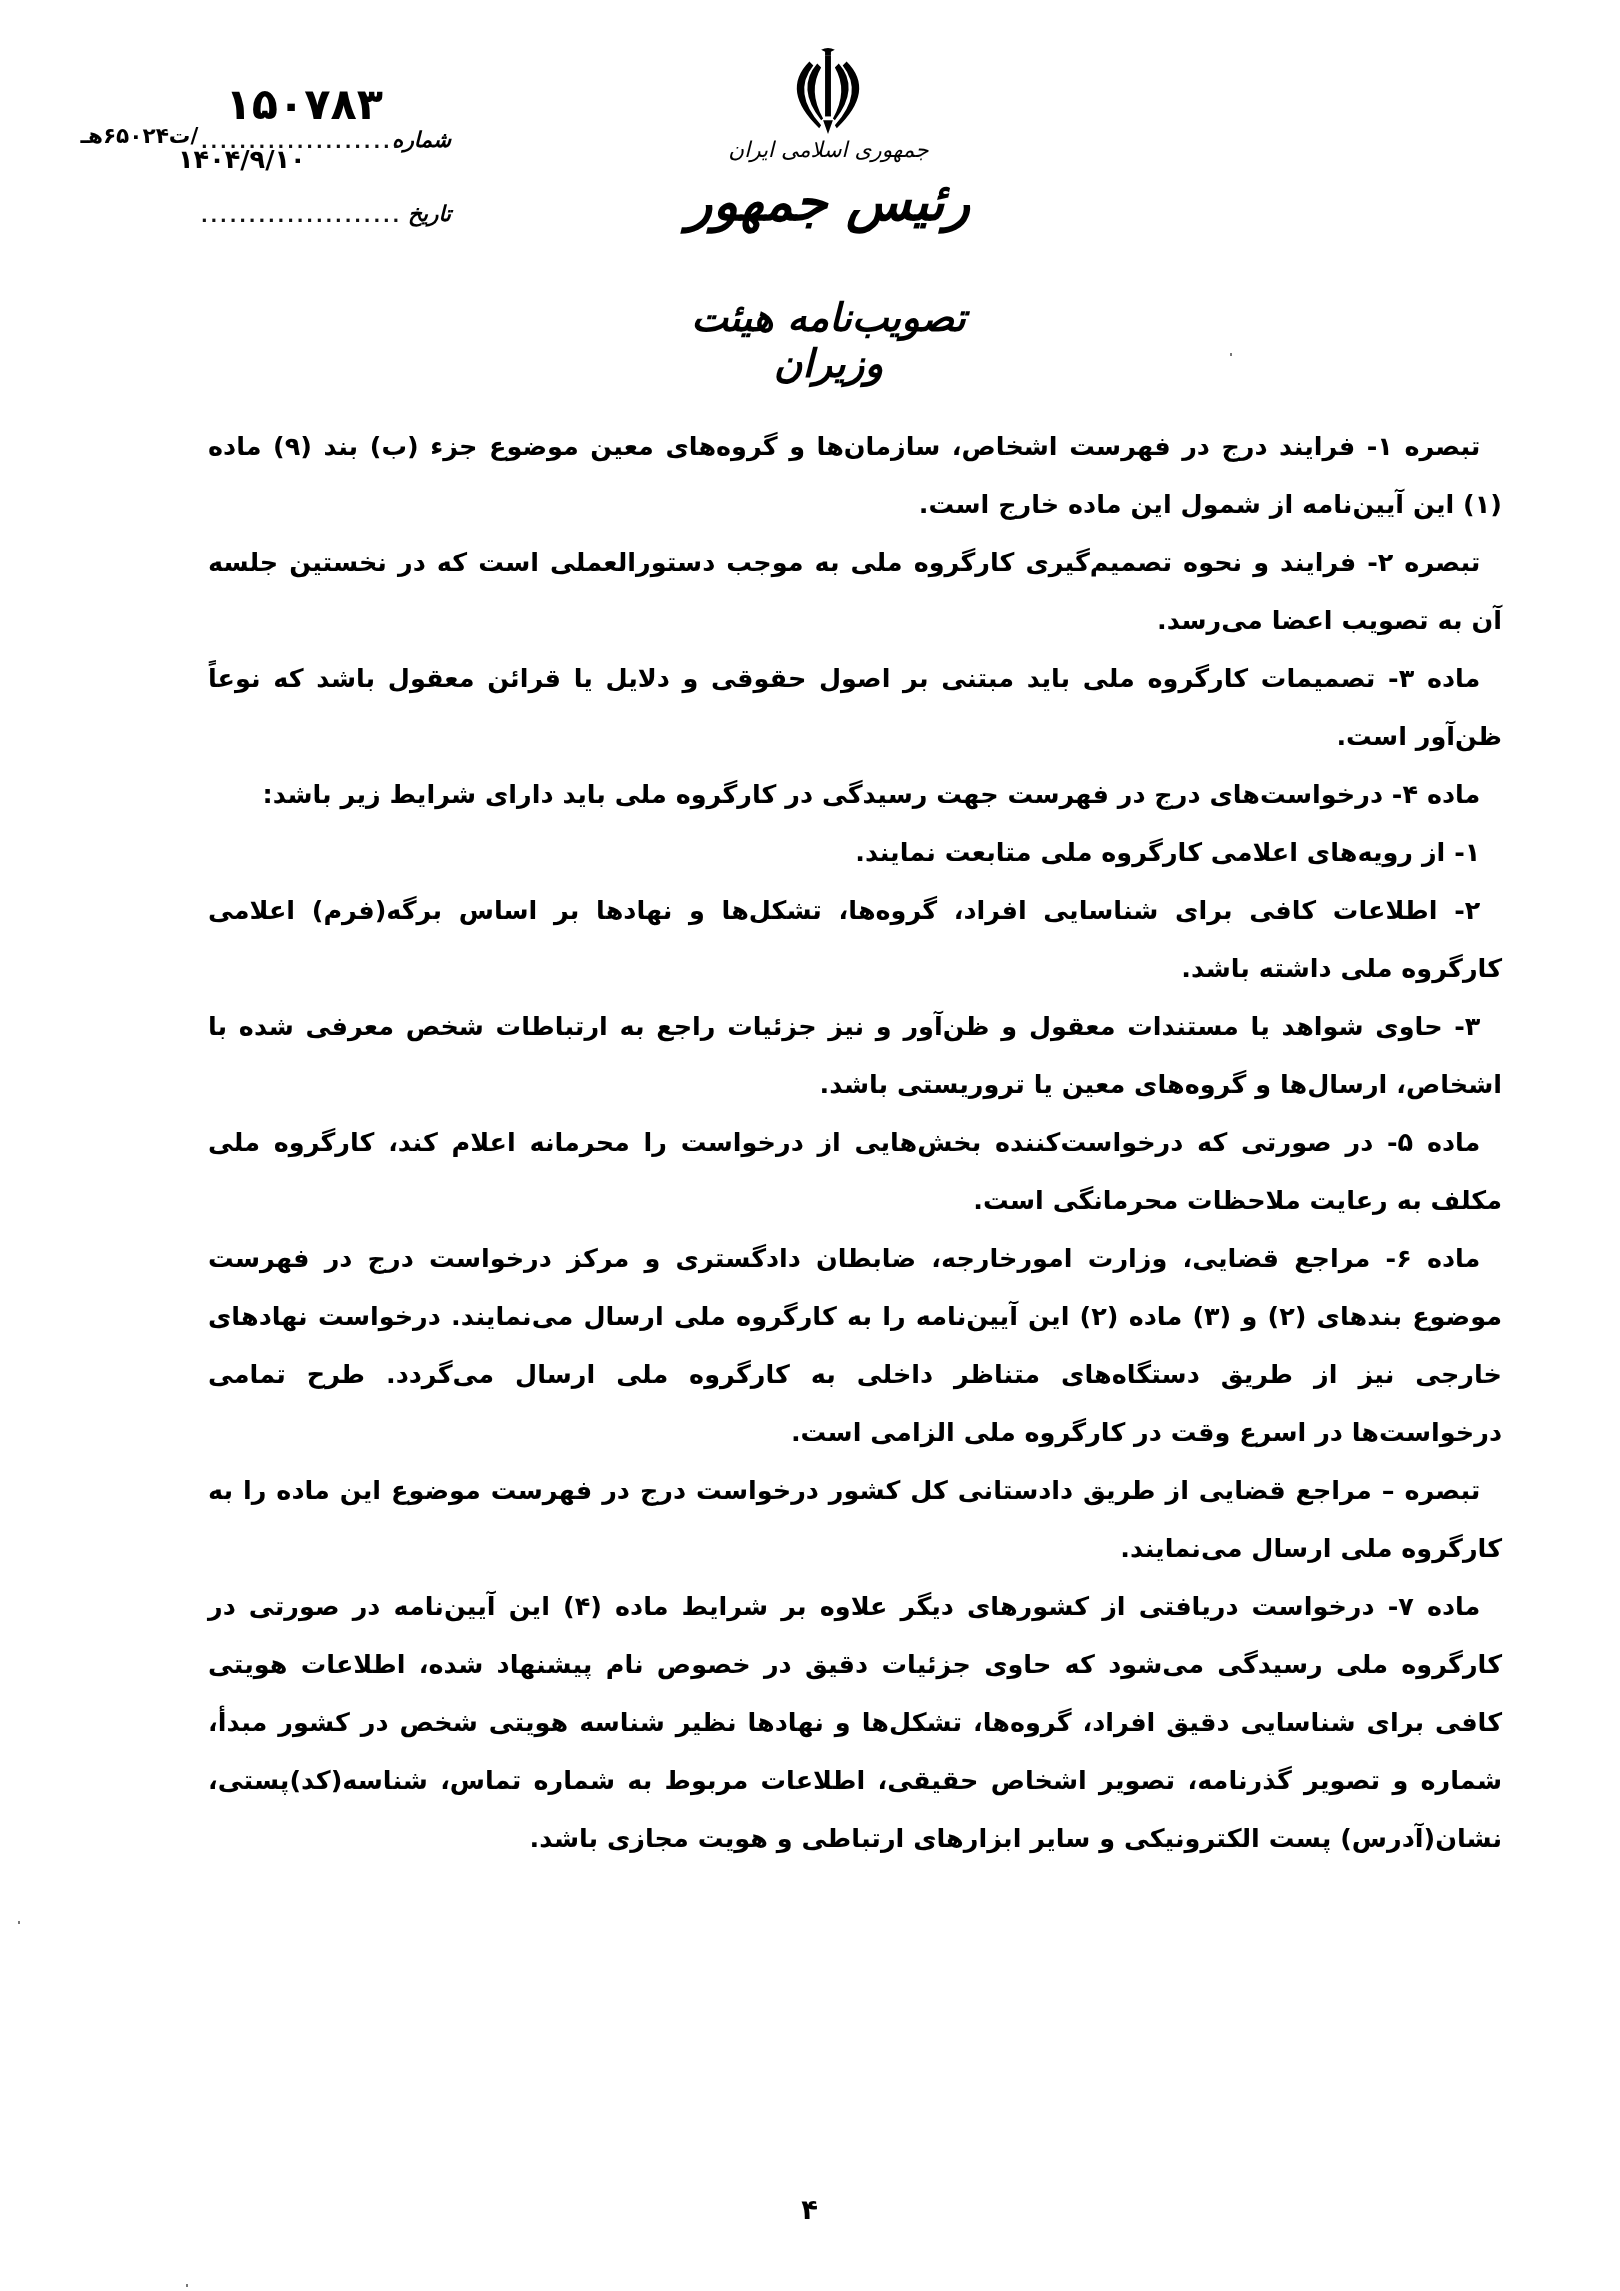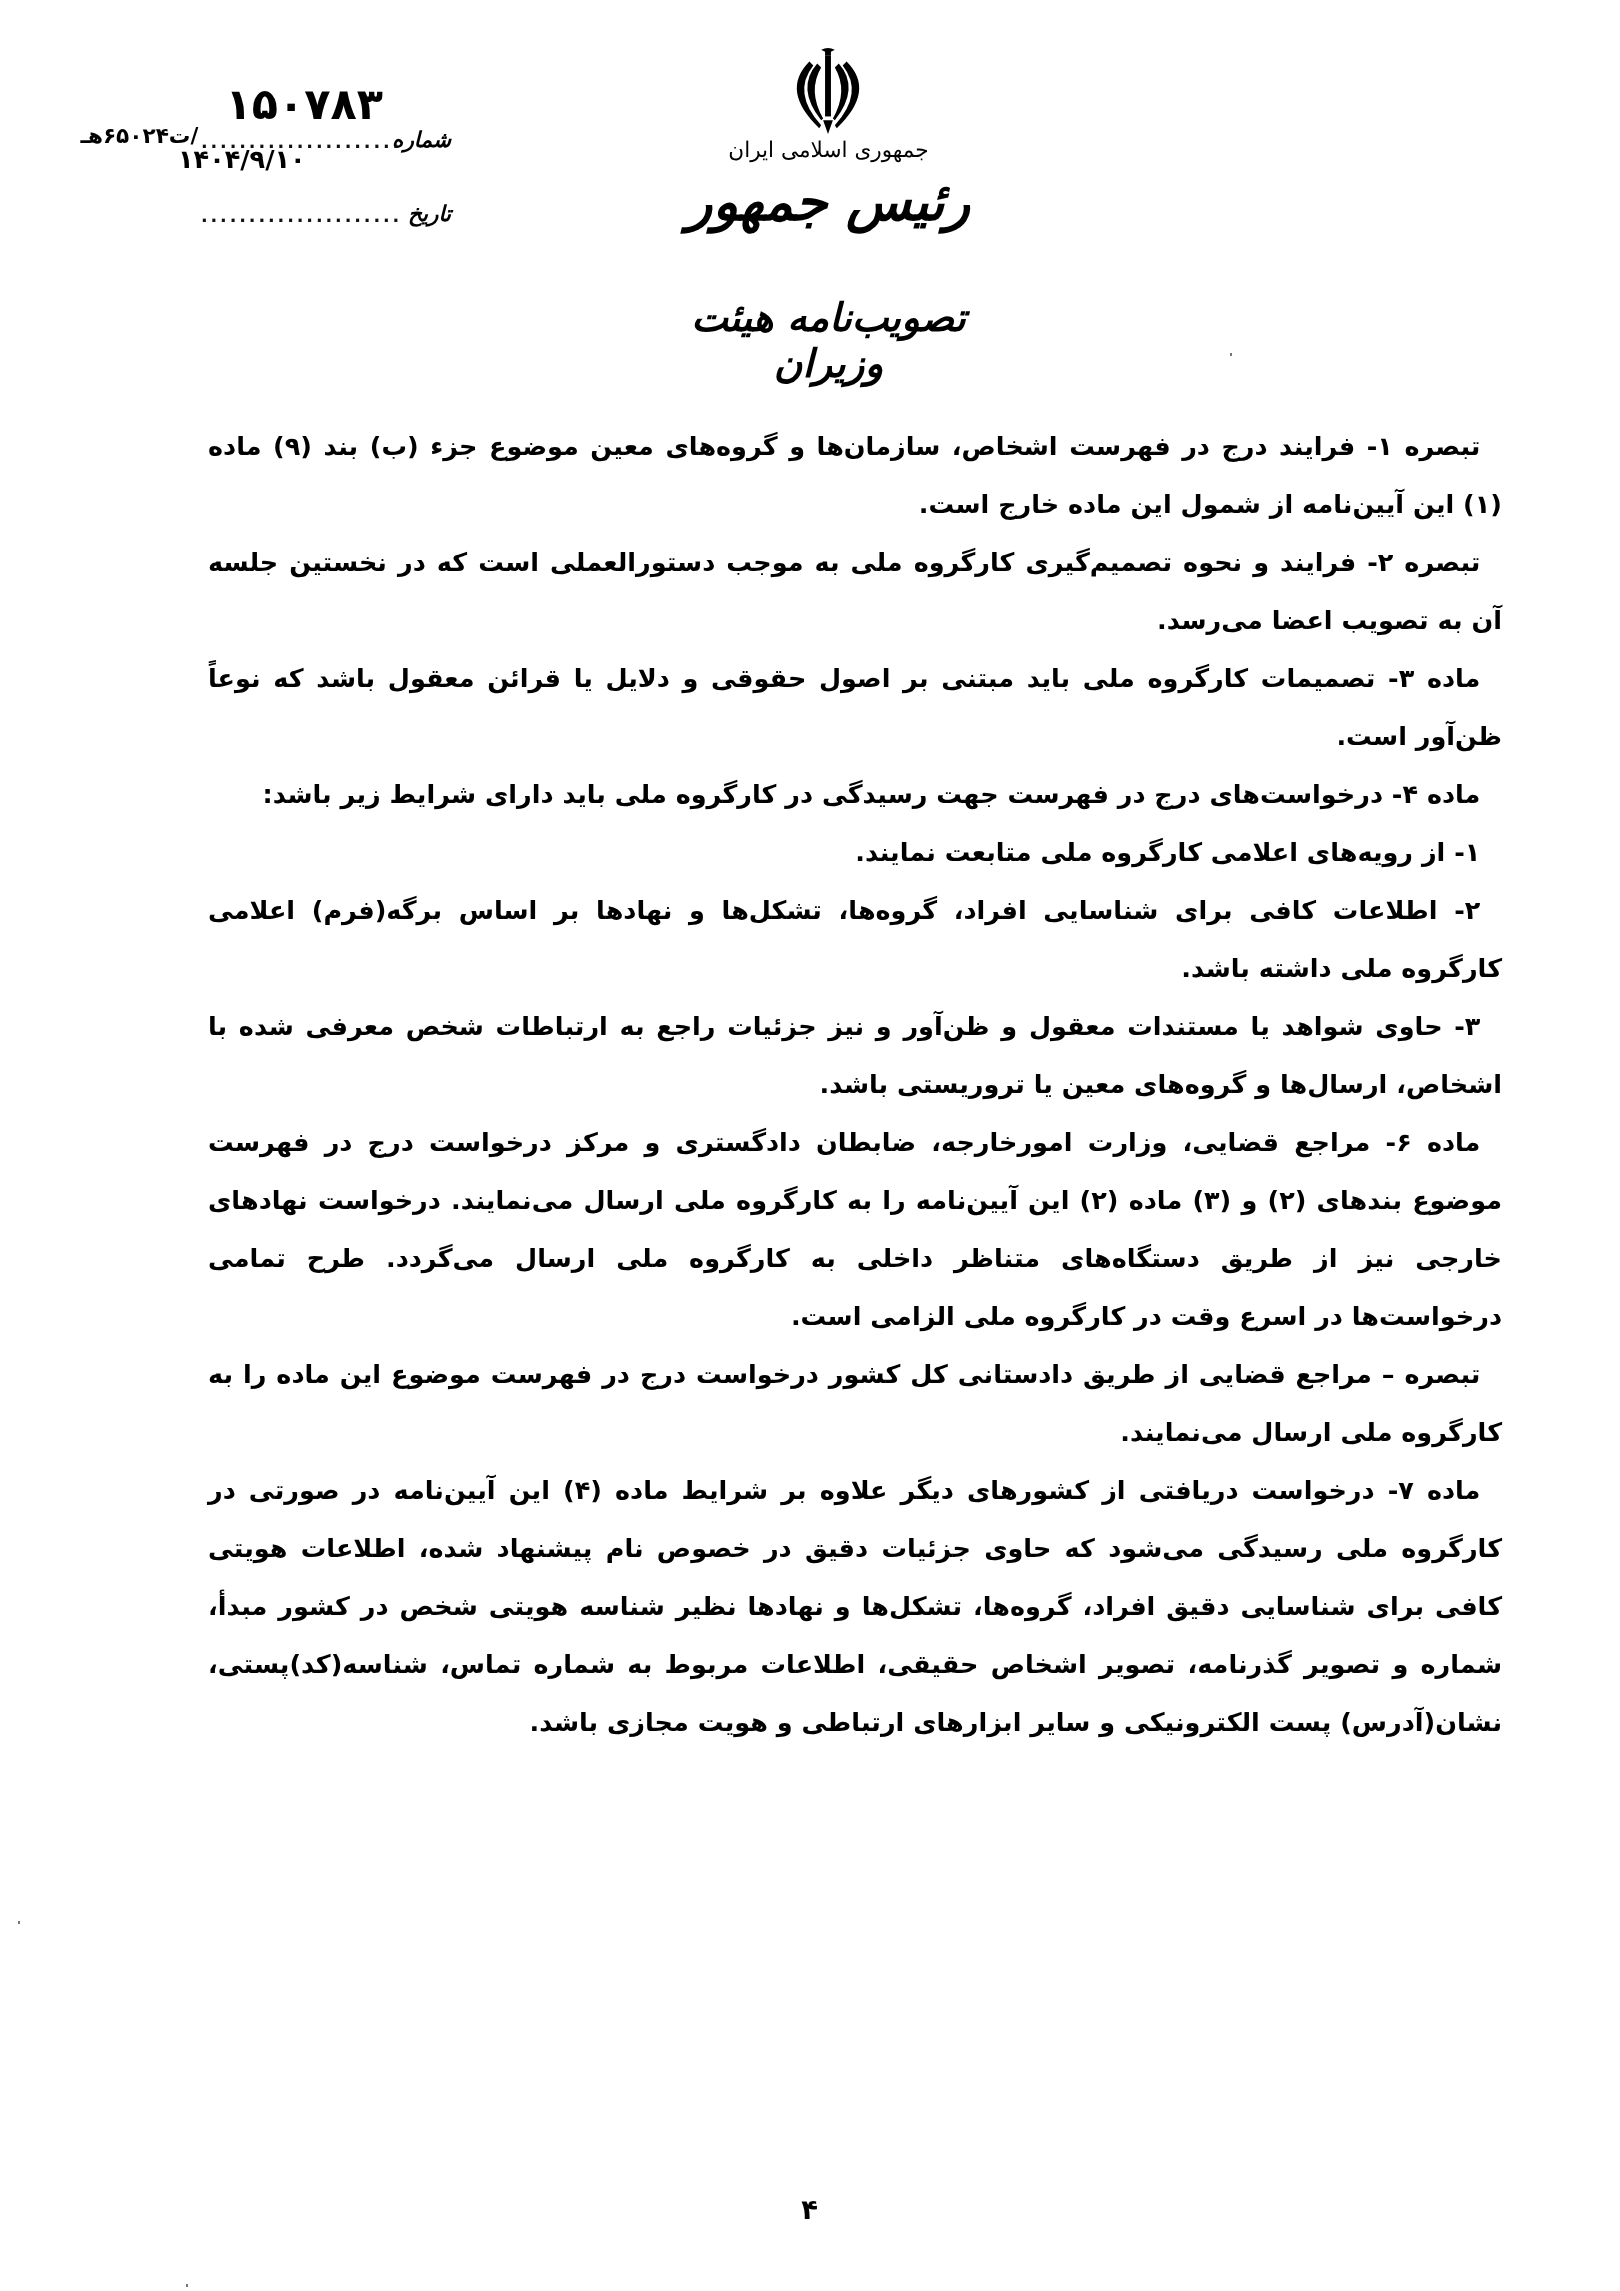--- a/index.html
+++ b/index.html
@@ -18,21 +18,21 @@
       position: absolute;
       left: 774px; top: 44px;
       width: 108px; height: 93px;
     }
     .emblem svg { width: 100%; height: 100%; }
     .republic {
       position: absolute;
       left: 706px; top: 137px; width: 245px;
       text-align: center;
       font-family: "DejaVu Serif", serif;
-      font-size: 21.6px; 
+      font-size: 21.6px; font-style: italic;
     }
     .president {
       position: absolute;
       left: 686px; top: 172px; width: 284px;
       text-align: right;
       font-family: "DejaVu Serif", serif;
       font-size: 53px; font-weight: bold; font-style: italic;
       line-height: 1.1;
     }
     .cabinet {
@@ -139,20 +139,21 @@
   <div class="body-text">
     <p class="para indent"><span class="article-head">تبصره ۱-</span><span> فرایند درج در فهرست اشخاص، سازمان‌ها و گروه‌های معین موضوع جزء (ب) بند (۹) ماده (۱) این آیین‌نامه از شمول این ماده خارج است.</span></p>
     <p class="para indent"><span class="article-head">تبصره ۲-</span><span> فرایند و نحوه تصمیم‌گیری کارگروه ملی به موجب دستورالعملی است که در نخستین جلسه آن به تصویب اعضا می‌رسد.</span></p>
     <p class="para indent"><span class="article-head">ماده ۳-</span><span> تصمیمات کارگروه ملی باید مبتنی بر اصول حقوقی و دلایل یا قرائن معقول باشد که نوعاً ظن‌آور است.</span></p>
 
 
     <p class="para indent"><span class="article-head">ماده ۴-</span><span> درخواست‌های درج در فهرست جهت رسیدگی در کارگروه ملی باید دارای شرایط زیر باشد:</span></p>
     <p class="para indent"><span>۱-</span><span> از رویه‌های اعلامی کارگروه ملی متابعت نمایند.</span></p>
     <p class="para indent"><span>۲-</span><span> اطلاعات کافی برای شناسایی افراد، گروه‌ها، تشکل‌ها و نهادها بر اساس برگه(فرم) اعلامی کارگروه ملی داشته باشد.</span></p>
     <p class="para indent"><span>۳-</span><span> حاوی شواهد یا مستندات معقول و ظن‌آور و نیز جزئیات راجع به ارتباطات شخص معرفی شده با اشخاص، ارسال‌ها و گروه‌های معین یا تروریستی باشد.</span></p>
+    <p class="para indent"><span class="article-head">ماده ۵-</span><span> در صورتی که درخواست‌کننده بخش‌هایی از درخواست را محرمانه اعلام کند، کارگروه ملی مکلف به رعایت ملاحظات محرمانگی است.</span></p>
     <p class="para indent"><span class="article-head">ماده ۶-</span><span> مراجع قضایی، وزارت امورخارجه، ضابطان دادگستری و مرکز درخواست درج در فهرست موضوع بندهای (۲) و (۳) ماده (۲) این آیین‌نامه را به کارگروه ملی ارسال می‌نمایند. درخواست نهادهای خارجی نیز از طریق دستگاه‌های متناظر داخلی به کارگروه ملی ارسال می‌گردد. طرح تمامی درخواست‌ها در اسرع وقت در کارگروه ملی الزامی است.</span></p>
     <p class="para indent"><span class="article-head">تبصره –</span><span> مراجع قضایی از طریق دادستانی کل کشور درخواست درج در فهرست موضوع این ماده را به کارگروه ملی ارسال می‌نمایند.</span></p>
     <p class="para indent"><span class="article-head">ماده ۷-</span><span> درخواست دریافتی از کشورهای دیگر علاوه بر شرایط ماده (۴) این آیین‌نامه در صورتی در کارگروه ملی رسیدگی می‌شود که حاوی جزئیات دقیق در خصوص نام پیشنهاد شده، اطلاعات هویتی کافی برای شناسایی دقیق افراد، گروه‌ها، تشکل‌ها و نهادها نظیر شناسه هویتی شخص در کشور مبدأ، شماره و تصویر گذرنامه، تصویر اشخاص حقیقی، اطلاعات مربوط به شماره تماس، شناسه(کد)پستی، نشان(آدرس) پست الکترونیکی و سایر ابزارهای ارتباطی و هویت مجازی باشد.</span></p>
   </div>
 
   <div class="page-number">۴</div>
 
   <span class="speck" style="left:1230px;top:353px;"></span>
   <span class="speck" style="left:17.6px;top:1921px;"></span>
   <span class="speck" style="left:186px;top:2284px;"></span>

